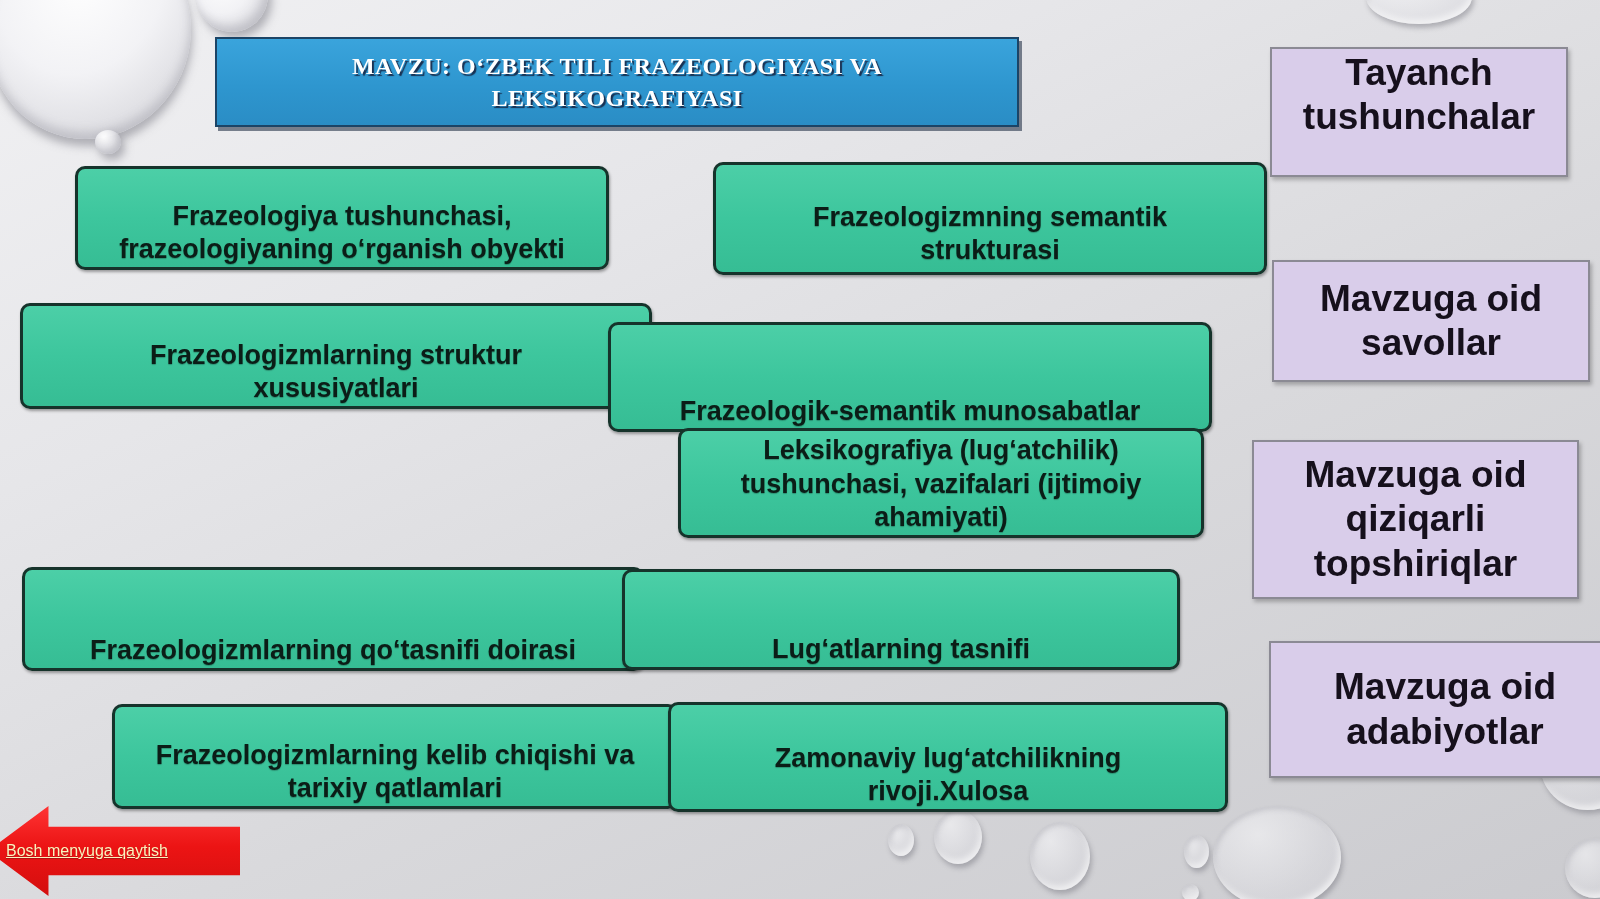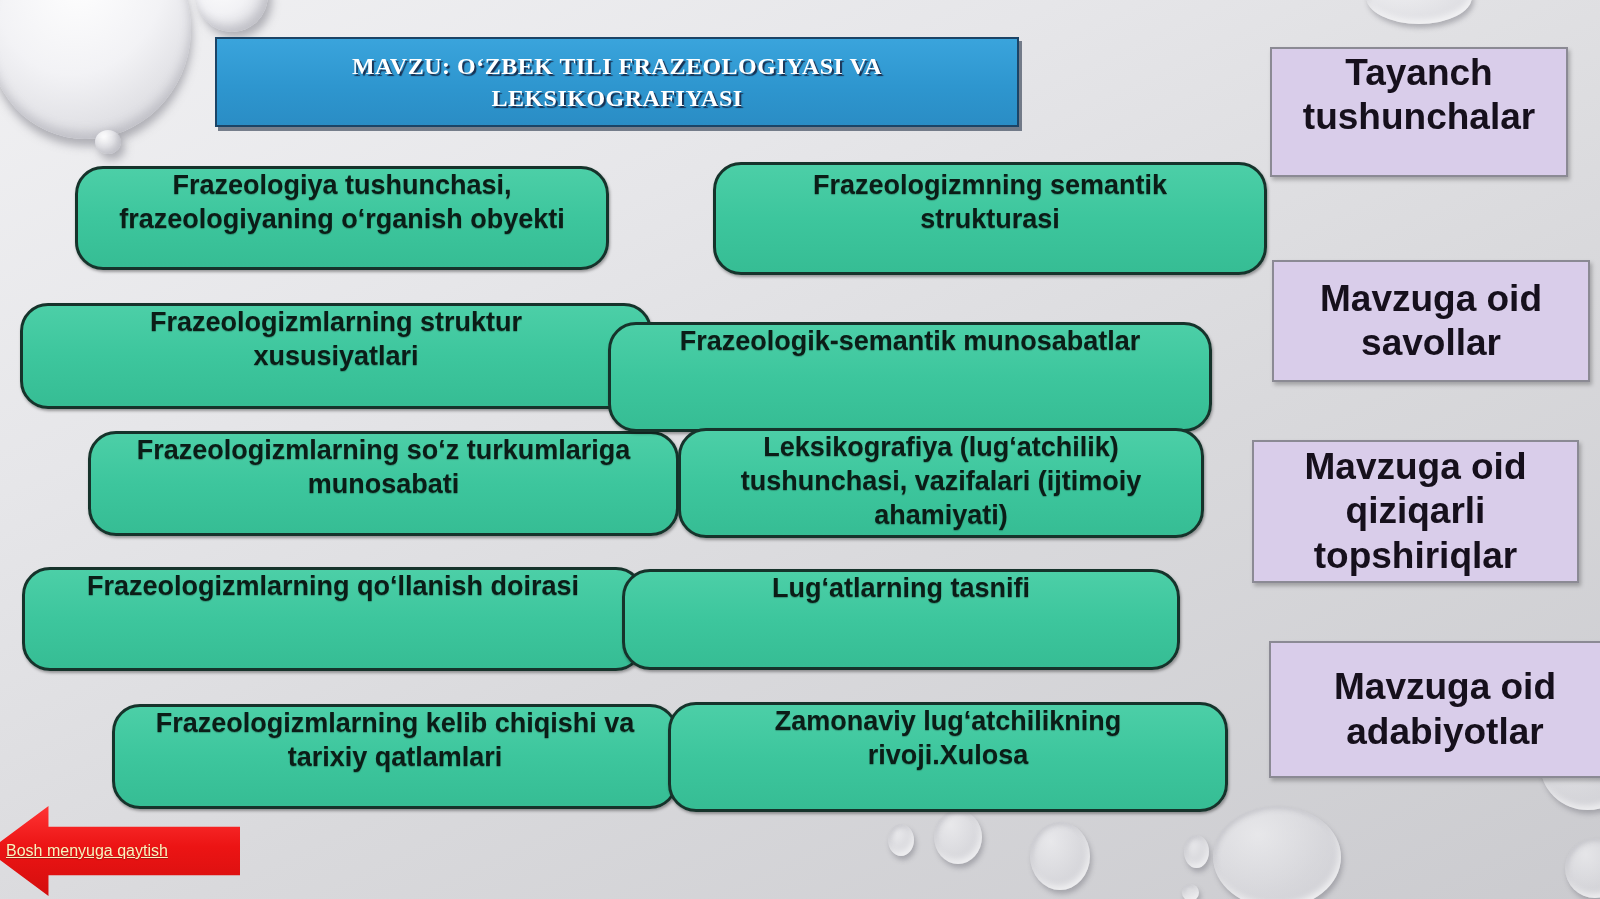--- a/index.html
+++ b/index.html
@@ -25,25 +25,25 @@
     border:2px solid #1c4466; box-shadow:3px 4px 0 rgba(22,36,58,0.55);
     display:flex; align-items:center; justify-content:center; text-align:center;
   }
   .title-bar .t{
     font-family:"Liberation Serif", serif; font-weight:700;
     font-size:24px; line-height:1.35; color:#ffffff; letter-spacing:0.5px;
     text-shadow:2px 2px 1px rgba(20,30,60,0.85); padding:0 40px;
   }
   
   .topic{
-    position:absolute; border-radius:28px;
+    position:absolute; border-radius:10px;
     background:linear-gradient(180deg,#4ccfa7 0%, #3dc69d 50%, #36bd94 100%);
     border:3px solid #16332b;
     box-shadow:1px 2px 3px rgba(0,0,0,0.35);
-    display:flex; align-items:flex-start; justify-content:center; text-align:center;
+    display:flex; align-items:flex-end; justify-content:center; text-align:center;
     cursor:pointer;
   }
   .topic .t{
     font-weight:700; font-size:27px; line-height:1.25; color:#0b1d17;
     text-shadow:0 1px 1px rgba(0,0,0,0.25);
   }
   
   .side{
     position:absolute; background:#d9cdea; border:2px solid #8b8a94;
     box-shadow:2px 3px 4px rgba(0,0,0,0.25);
@@ -92,25 +92,22 @@
   <div class="title-bar">
     <div class="t">MAVZU: O‘ZBEK TILI FRAZEOLOGIYASI VA LEKSIKOGRAFIYASI</div>
   </div>
 
   <div class="topic" style="left:75px;top:166px;width:500px;height:98px;padding:0 14px;">
     <div class="t">Frazeologiya tushunchasi, frazeologiyaning o‘rganish obyekti</div>
   </div>
   <div class="topic" style="left:20px;top:303px;width:502px;height:100px;padding:0 62px;">
     <div class="t">Frazeologizmlarning struktur xususiyatlari</div>
   </div>
-  <div class="topic" style="left:88px;top:431px;width:505px;height:99px;padding:0 40px;">
-    <div class="t">Frazeologizmlarning so‘z turkumlariga munosabati</div>
-  </div>
   <div class="topic" style="left:22px;top:567px;width:500px;height:98px;padding:0 58px;">
-    <div class="t">Frazeologizmlarning qo‘llanish doirasi</div>
+    <div class="t">Frazeologizmlarning qo‘tasnifi doirasi</div>
   </div>
   <div class="topic" style="left:112px;top:704px;width:500px;height:99px;padding:0 30px;">
     <div class="t">Frazeologizmlarning kelib chiqishi va tarixiy qatlamlari</div>
   </div>
 
   <div class="topic" style="left:713px;top:162px;width:488px;height:99px;padding:4px 30px;">
     <div class="t">Frazeologizmning semantik strukturasi</div>
   </div>
   <div class="topic" style="left:608px;top:299px;width:488px;height:104px;padding:0 55px;margin-top:23px;">
     <div class="t">Frazeologik-semantik munosabatlar</div>
@@ -124,21 +121,21 @@
   <div class="topic" style="left:668px;top:702px;width:498px;height:104px;padding:0 28px;">
     <div class="t">Zamonaviy lug‘atchilikning rivoji.Xulosa</div>
   </div>
 
   <div class="side top-align break" style="left:1270px;top:22px;width:270px;height:122px;padding:2px 12px;margin-top:25px;">
     <div class="t">Tayanch tushunchalar</div>
   </div>
   <div class="side" style="left:1272px;top:220px;width:266px;height:118px;padding:0 24px;margin-top:40px;">
     <div class="t">Mavzuga oid savollar</div>
   </div>
-  <div class="side" style="left:1252px;top:440px;width:271px;height:131px;padding:4px 26px;">
+  <div class="side" style="left:1252px;top:440px;width:271px;height:131px;padding:12px 26px;">
     <div class="t">Mavzuga oid qiziqarli topshiriqlar</div>
   </div>
   <div class="side" style="left:1269px;top:641px;width:272px;height:133px;padding:0 38px;">
     <div class="t">Mavzuga oid adabiyotlar</div>
   </div>
 
   <div class="back-btn">
     <div class="back-arrow"></div>
     <div class="back-label">Bosh menyuga qaytish</div>
   </div>

